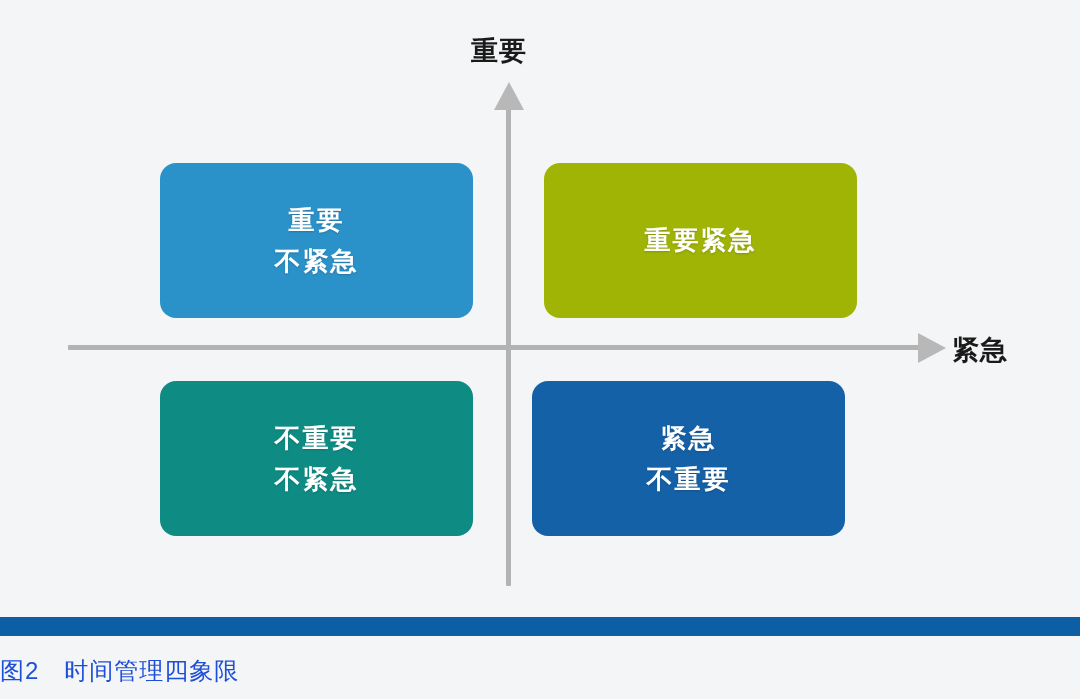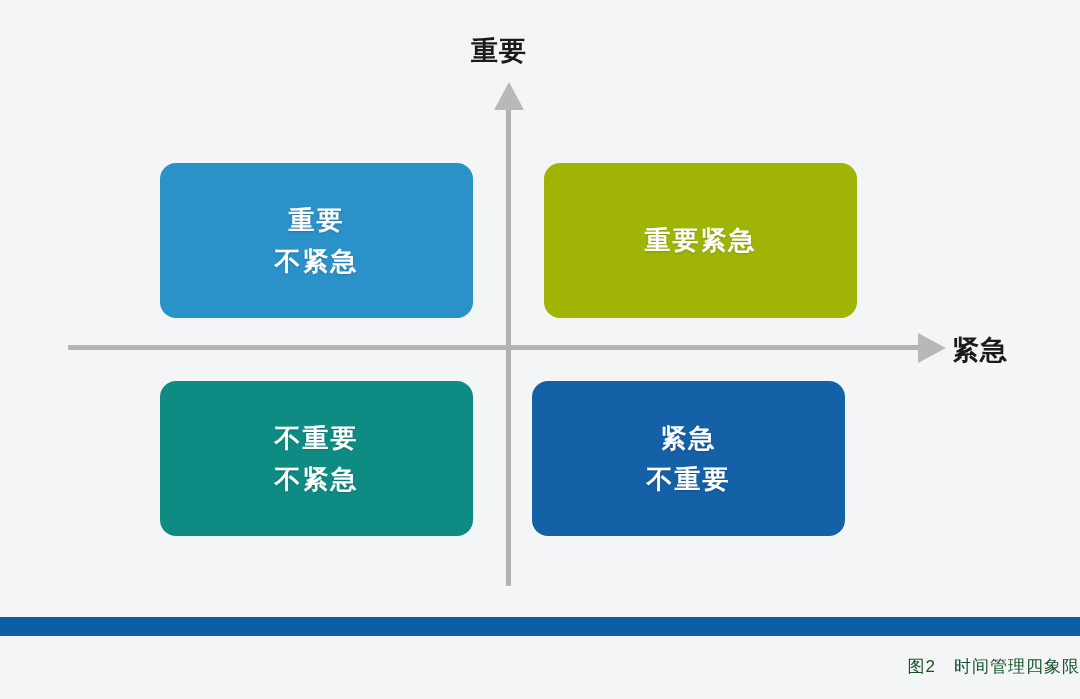--- a/index.html
+++ b/index.html
@@ -160,23 +160,23 @@
     top: 617px;
     width: 1080px;
     height: 19px;
     background: #0c5fa5;
   }
   .caption {
     position: absolute;
     left: 0;
     top: 655px;
     width: 1080px;
-    text-align: right;
-    color: #14532d;
-    font-size: 17px;
+    text-align: left;
+    color: #1d4ed8;
+    font-size: 24px;
     letter-spacing: 1px;
     white-space: pre;
   }
 </style>
 </head>
 <body style="background: rgb(244, 245, 246);">
 
 <div id="figure-root">
 
   <div class="canvas">

